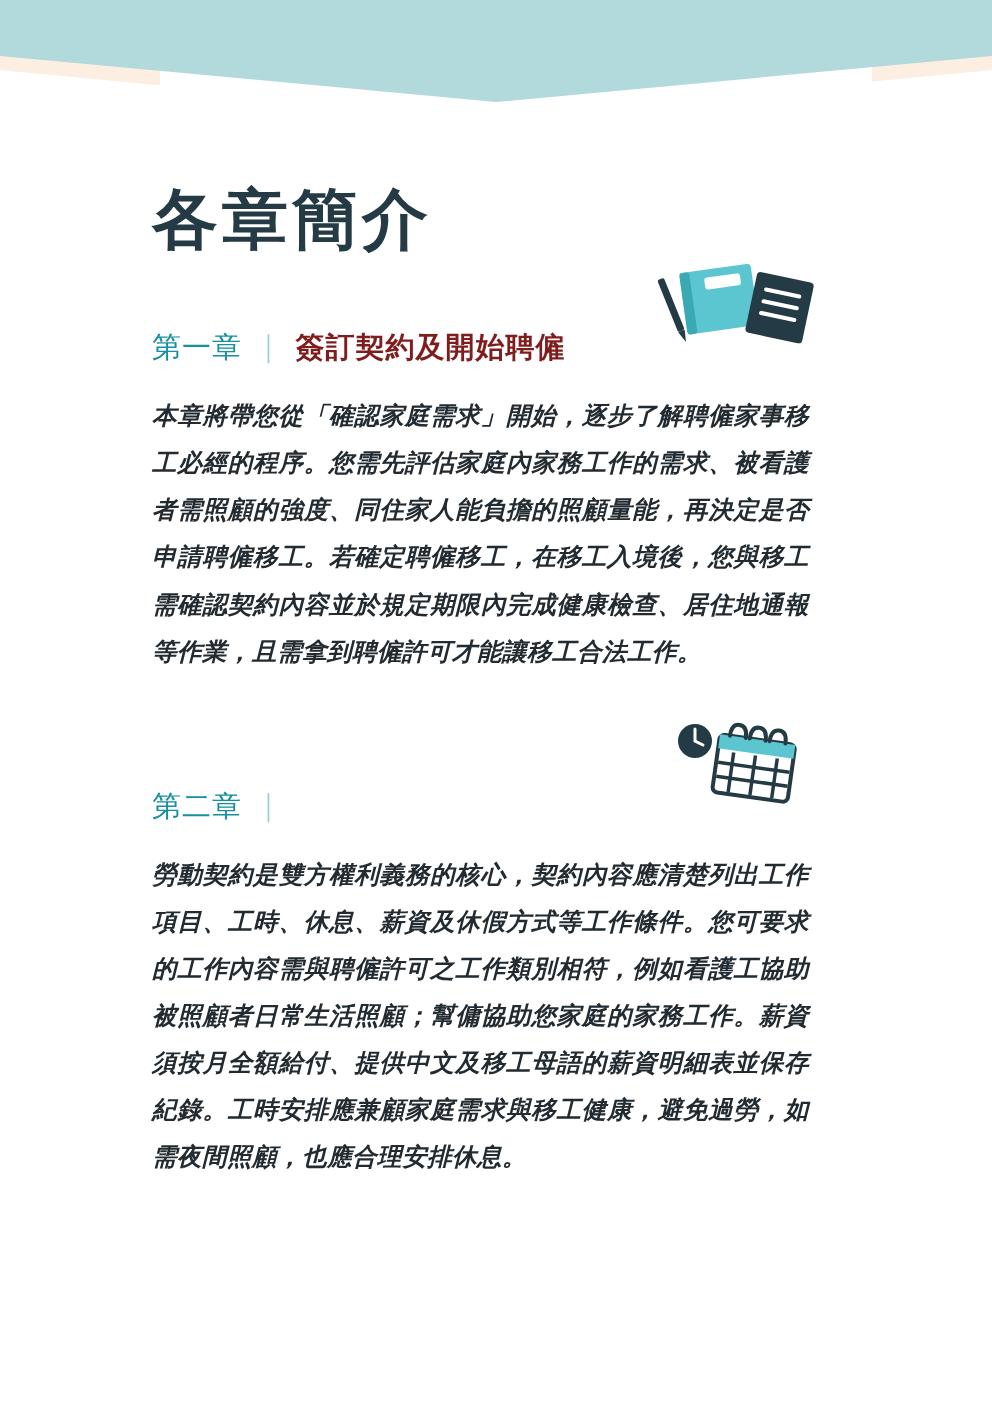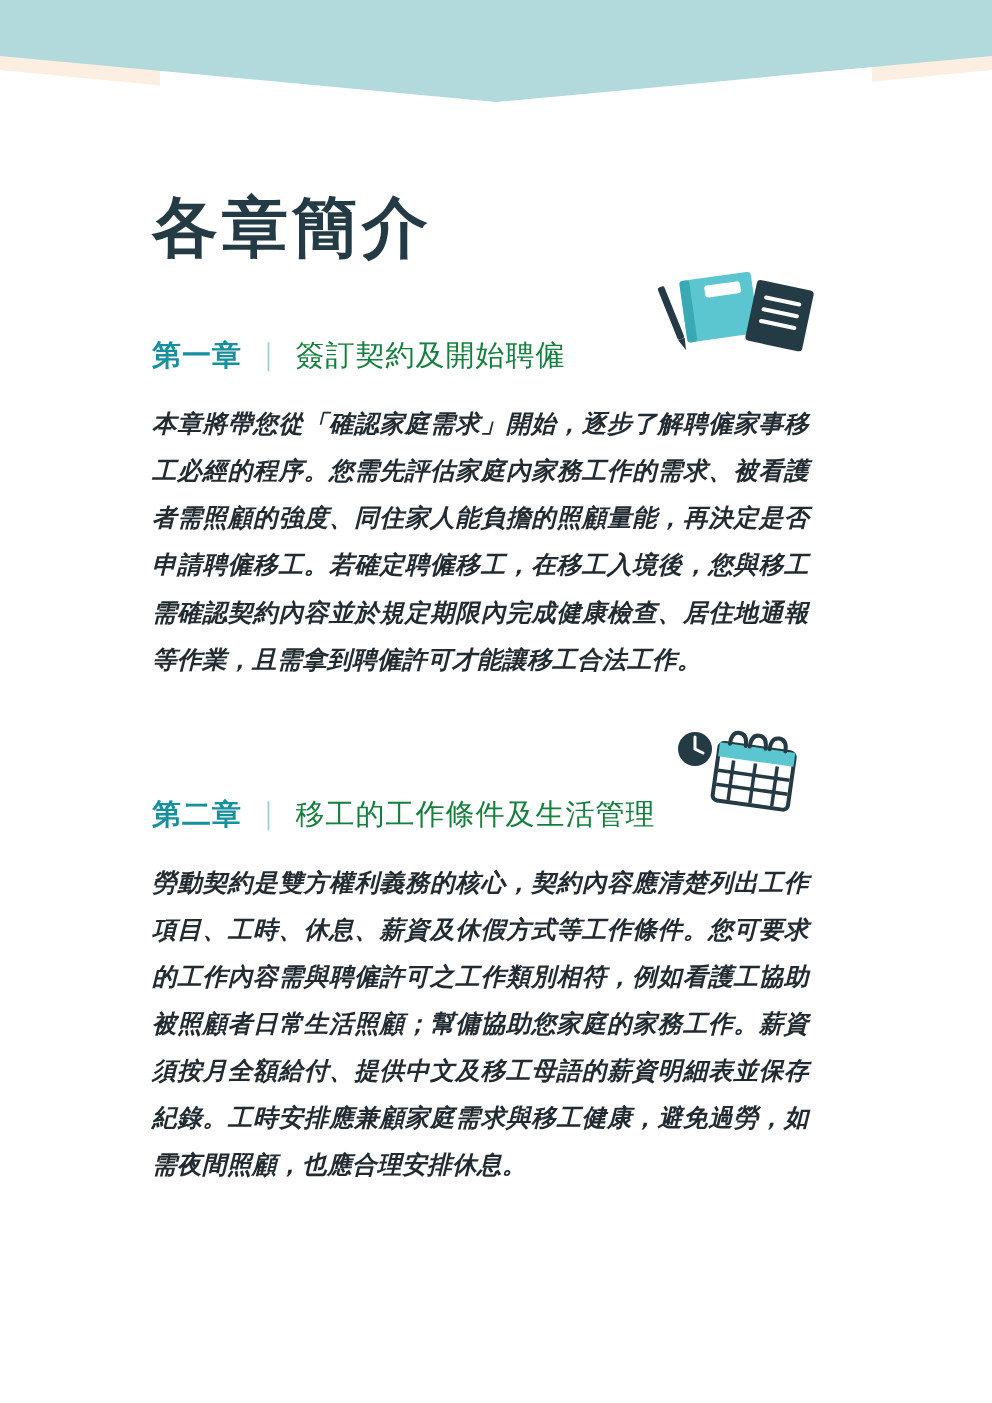--- a/index.html
+++ b/index.html
@@ -55,21 +55,21 @@
     top: 0;
     width: 992px;
     height: 120px;
     background: #ffffff;
     clip-path: polygon(0 70px, 496px 118px, 992px 70px, 992px 120px, 0 120px);
   }
 
   
   .page {
     position: absolute;
-    top: 128px;
+    top: 120px;
     left: 0;
     width: 961px;
     padding: 0 152px;
     box-sizing: border-box;
   }
 
   .page-title {
     font-family: "DejaVu Sans", sans-serif;
     font-size: 66px;
     font-weight: bold;
@@ -91,33 +91,33 @@
     display: flex;
     align-items: baseline;
     font-size: 29px;
     font-weight: bold;
     letter-spacing: 1px;
     color: #17909e;
     margin-bottom: 22px;
   }
   .chapter-no {
     color: #17909e;
-    font-weight: bold;
+    font-weight: normal;
     white-space: nowrap;
     text-align: center;
   }
   .chapter-sep {
     color: #9ecfd4;
     font-weight: normal;
     margin: 0 12px;
     transform: translateY(-1px);
   }
   .chapter-name {
-    color: #15803d;
-    font-weight: normal;
+    color: #7f1d1d;
+    font-weight: bold;
     white-space: nowrap;
   }
 
   .chapter-body {
     font-size: 24.5px;
     line-height: 1.92;
     color: #222b31;
     letter-spacing: 0.5px;
     text-align: justify;
     font-weight: bold;
@@ -200,18 +200,17 @@
           <path d="M52 24 q0 -12 8 -12 q8 0 8 12"></path>
           <path d="M72 24 q0 -12 8 -12 q8 0 8 12"></path>
           <path d="M92 24 q0 -12 8 -12 q8 0 8 12"></path>
         </g>
       </g>
     </svg>
 
     <div class="chapter-head">
       <span class="chapter-no">第二章</span>
       <span class="chapter-sep">｜</span>
-      <span class="chapter-name">移工的工作條件及生活管理</span>
     </div>
     <p class="chapter-body">勞動契約是雙方權利義務的核心，契約內容應清楚列出工作項目、工時、休息、薪資及休假方式等工作條件。您可要求的工作內容需與聘僱許可之工作類別相符，例如看護工協助被照顧者日常生活照顧；幫傭協助您家庭的家務工作。薪資須按月全額給付、提供中文及移工母語的薪資明細表並保存紀錄。工時安排應兼顧家庭需求與移工健康，避免過勞，如需夜間照顧，也應合理安排休息。</p>
   </section>
 
 </div>
 
 </body></html>

